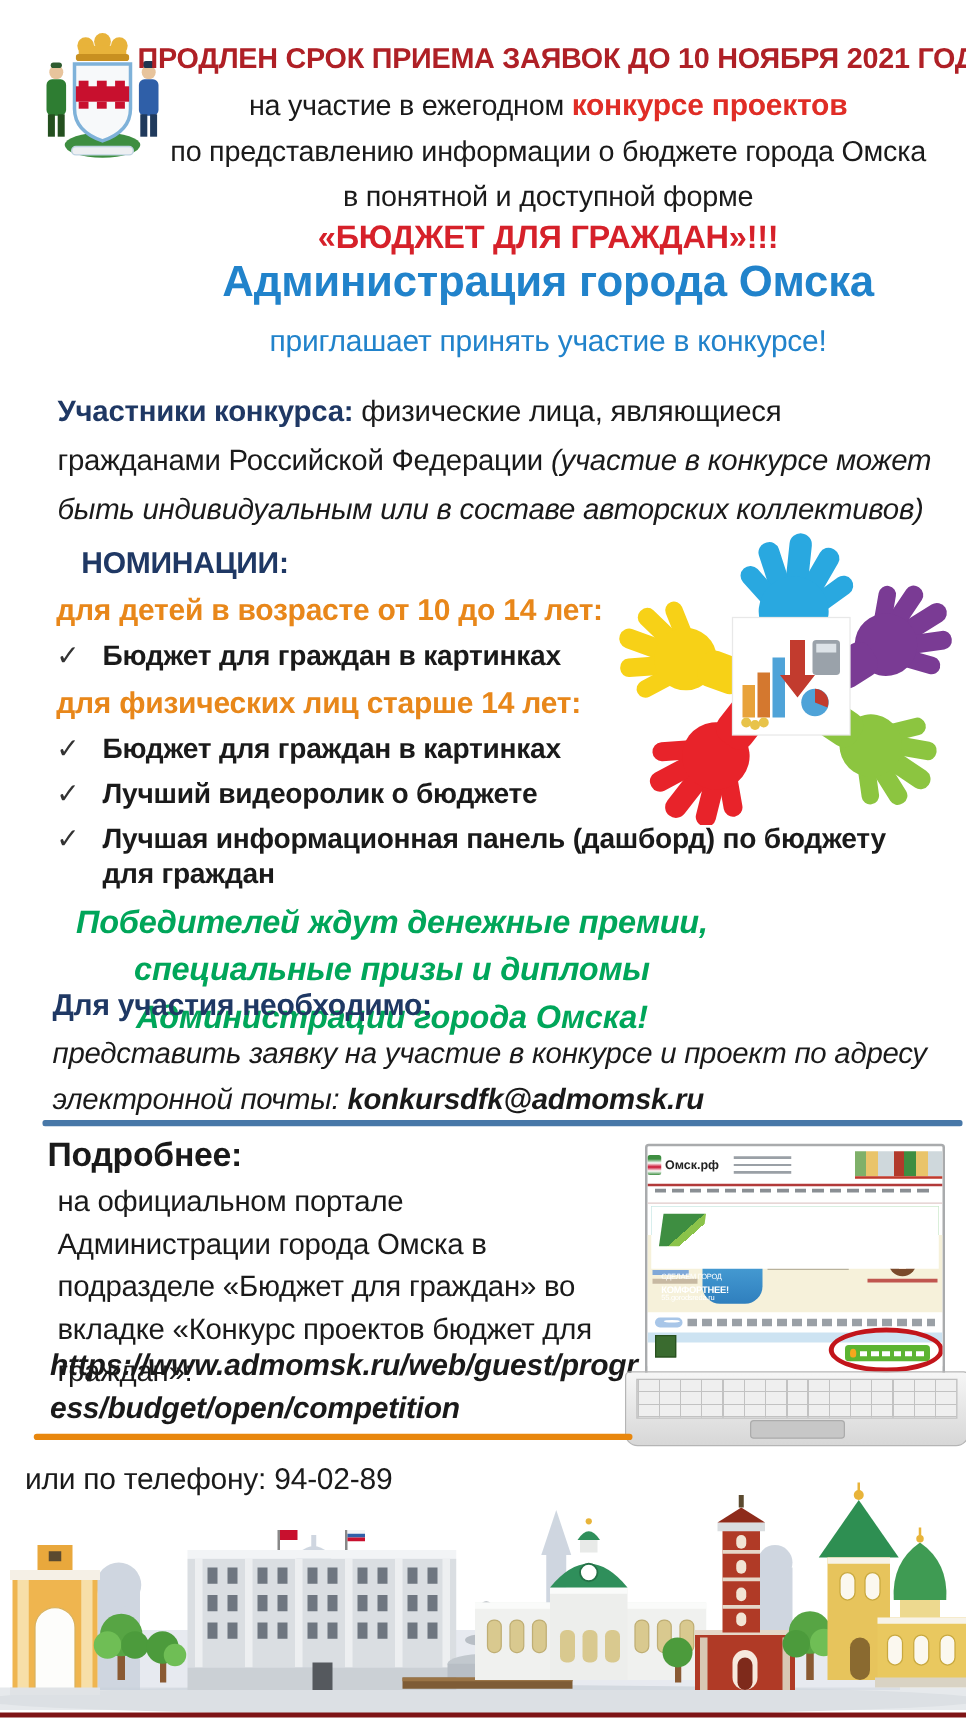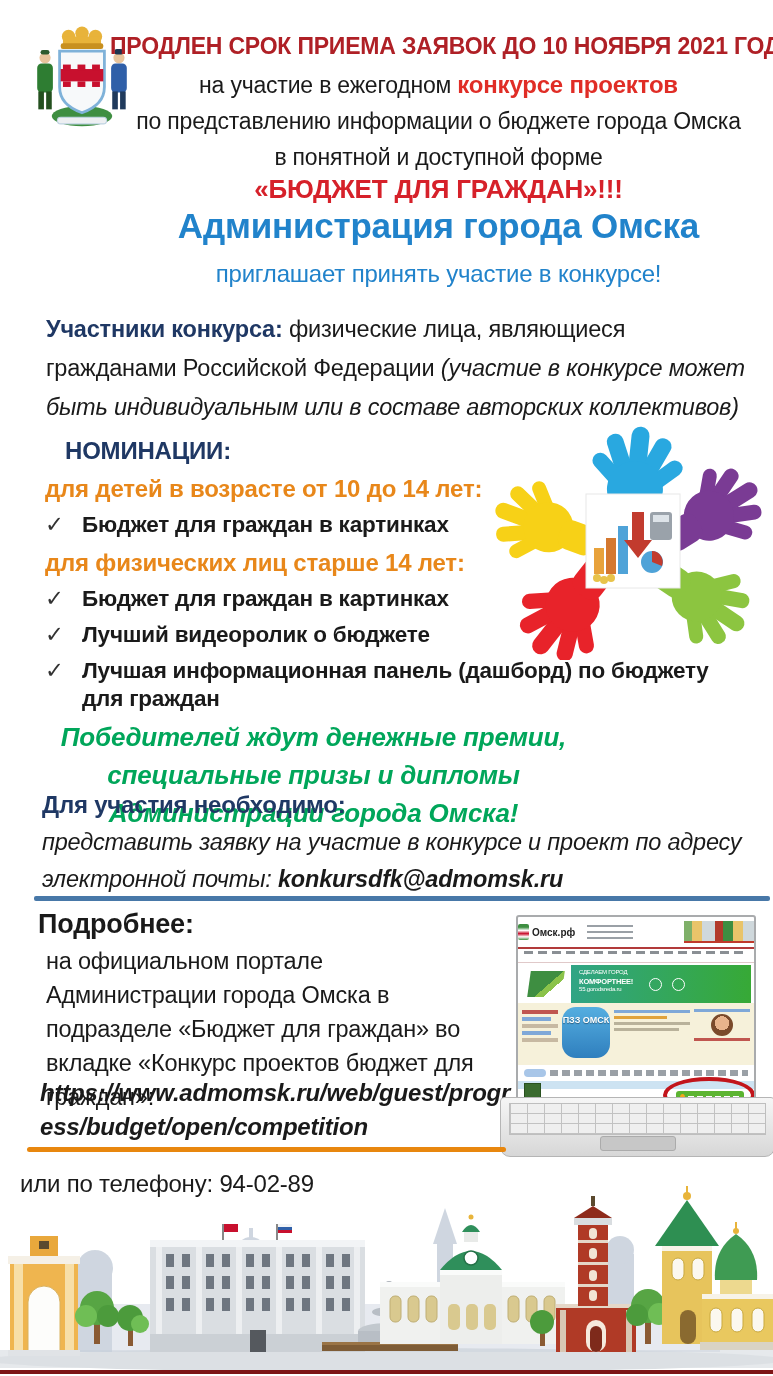--- a/index.html
+++ b/index.html
@@ -58,21 +58,21 @@
   .site-head{position:relative; height:30px; border-bottom:2px solid #B23A3A; display:flex; align-items:center; padding:0 0;}
   .site-crest{width:11px; height:16px; border-radius:2px;
       background:linear-gradient(180deg,#3E8E41 20%,#fff 40%,#C8102E 60%,#fff 80%,#3E8E41 100%); flex:0 0 11px;}
   .site-name{font-size:10px; font-weight:700; color:#222; margin-left:3px; letter-spacing:0;}
   .mock-lines{background:repeating-linear-gradient(0deg,#9aa0a6 0 2px,transparent 2px 6px);}
   .site-contacts{width:46px; height:14px; margin-left:12px;}
   .site-citystrip{margin-left:auto; width:70px; height:20px; border-bottom:2px solid #C0392B;
       background:linear-gradient(90deg,#7fb069 0 12%,#e9c46a 12% 26%,#cfd8dc 26% 44%,#b23a2b 44% 56%,#3E8E41 56% 70%,#e9c46a 70% 84%,#cfd8dc 84% 100%);}
   .site-nav{height:9px; border-bottom:1px solid #e0c9c9; padding:2px 6px;}
   .site-nav .mock-lines{height:3px; background:repeating-linear-gradient(90deg,#8a8f94 0 9px,transparent 9px 14px);}
-  .banner{position:relative; height:38px; display:flex; background:linear-gradient(90deg,#2EA39B 0,#37A936 100%); margin:2px 3px 0 3px;}
+  .banner{position:relative; height:23px; display:flex; background:linear-gradient(90deg,#2EA39B 0,#37A936 100%); margin:2px 3px 0 3px;flex-direction:column;}
   .banner-art{flex:0 0 50px; background:#fff; position:relative; overflow:hidden;}
   .banner-art::after{content:""; position:absolute; left:8px; top:6px; width:34px; height:26px;
       background:linear-gradient(135deg,#3E8E41 0 55%,#8BC34A 55% 70%,#fff 70%); transform:skewX(-8deg);}
   .banner-txt{color:#fff; padding:4px 6px 0 8px; line-height:1.25;}
   .bt1{font-size:6px;} .bt2{font-size:7.5px; font-weight:700;} .bt3{font-size:6px;}
   .banner-ic{width:11px; height:11px; border:1px solid #fff; border-radius:50%; margin:13px 0 0 10px;}
   .site-content{height:58px; background:#F6F1DA; display:flex; padding:4px 4px 0 4px; gap:4px;}
   .sc-side{flex:0 0 36px;}
   .sc-side .bar{height:4px; margin:3px 0; background:#c7b9a2;}
   .sc-side .bar.red{background:#c0564f;} .sc-side .bar.blue{background:#7fa8d8; width:80%;}

